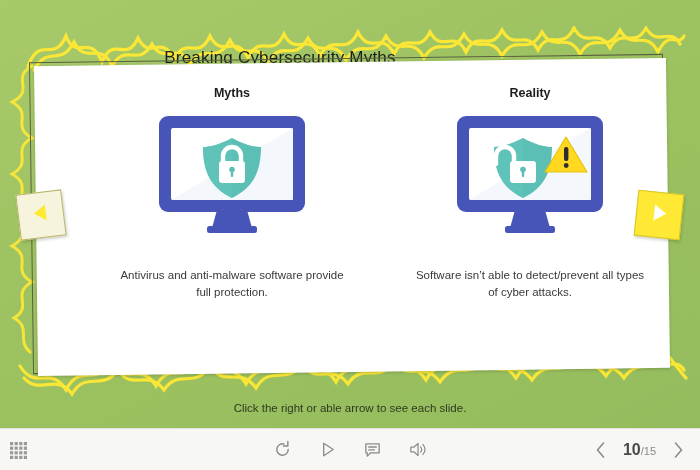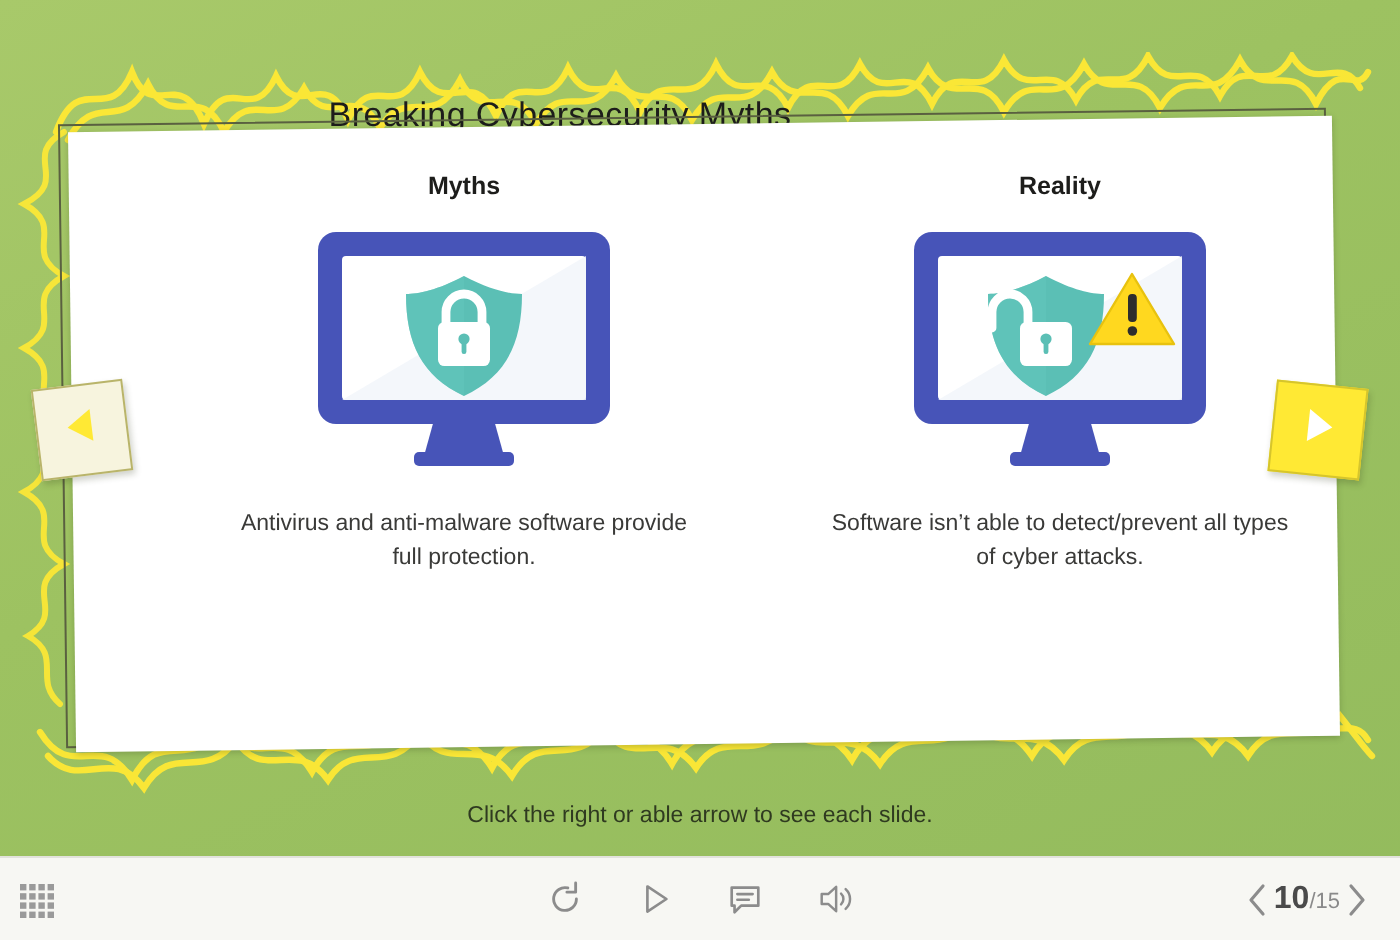--- a/index.html
+++ b/index.html
@@ -87,21 +87,21 @@
   }
 
   .monitor-wrap {
     height: 128px;
     display: flex;
     align-items: flex-start;
     justify-content: center;
   }
 
   .col-caption {
-    margin-top: 12px;
+    margin-top: 25px;
     font-size: 11.5px;
     line-height: 1.45;
     color: #3a3a38;
     padding: 0 34px;
   }
 
   
   #instruction {
     position: absolute;
     top: 402px;
@@ -165,20 +165,21 @@
     display: flex;
     align-items: center;
     justify-content: center;
     gap: 26px;
   }
   #toolbar-right {
     position: absolute;
     right: 14px;
     display: flex;
     align-items: center;
+    gap: 14px;
   }
   .tb-icon {
     display: flex;
     align-items: center;
     justify-content: center;
     cursor: pointer;
     color: #8c8c8c;
   }
   #page-indicator {
     font-size: 12px;

